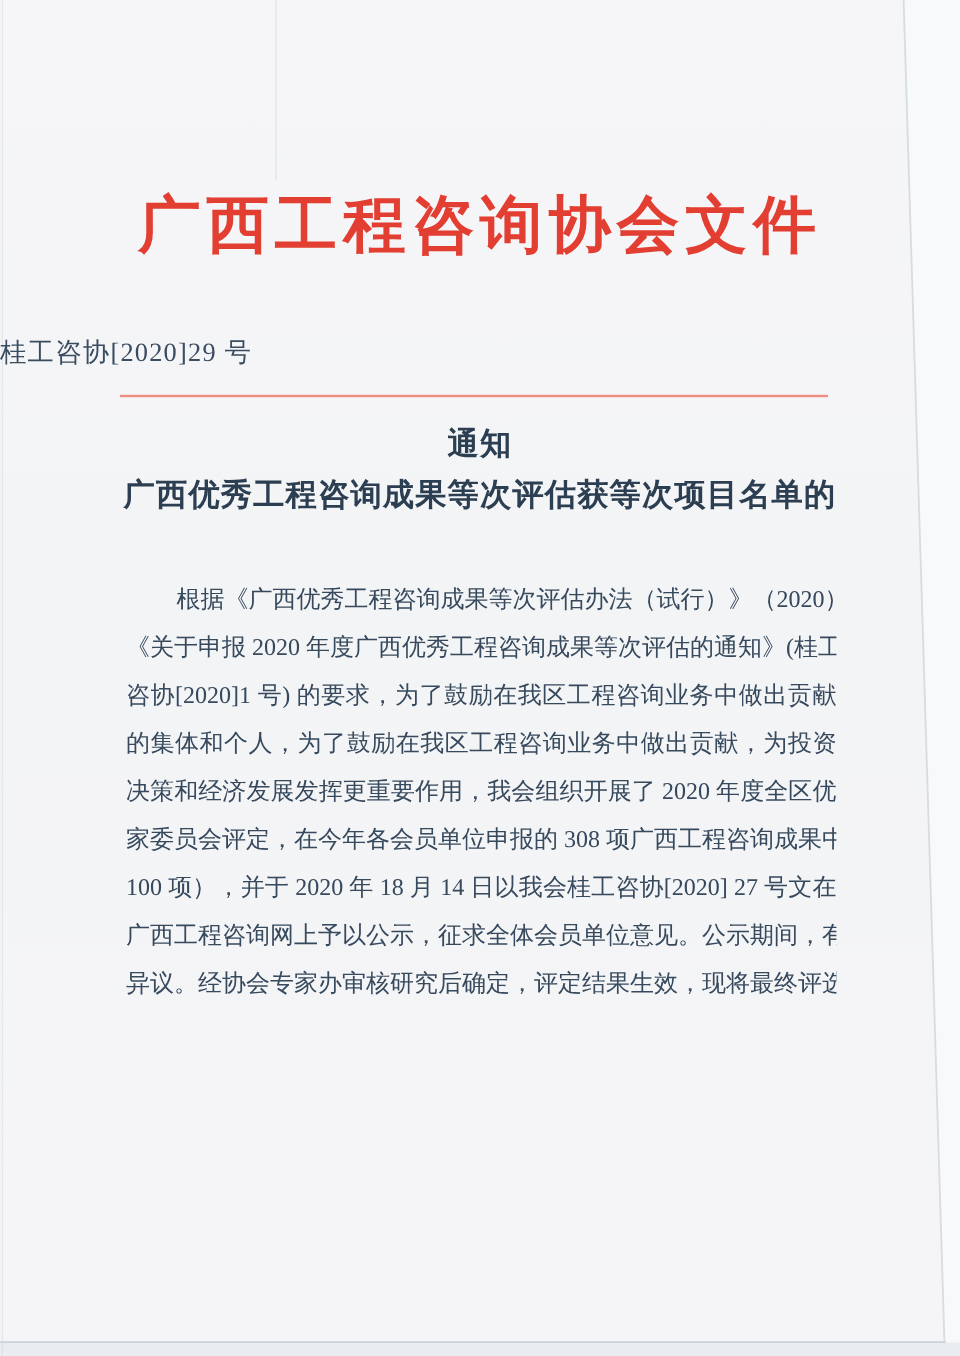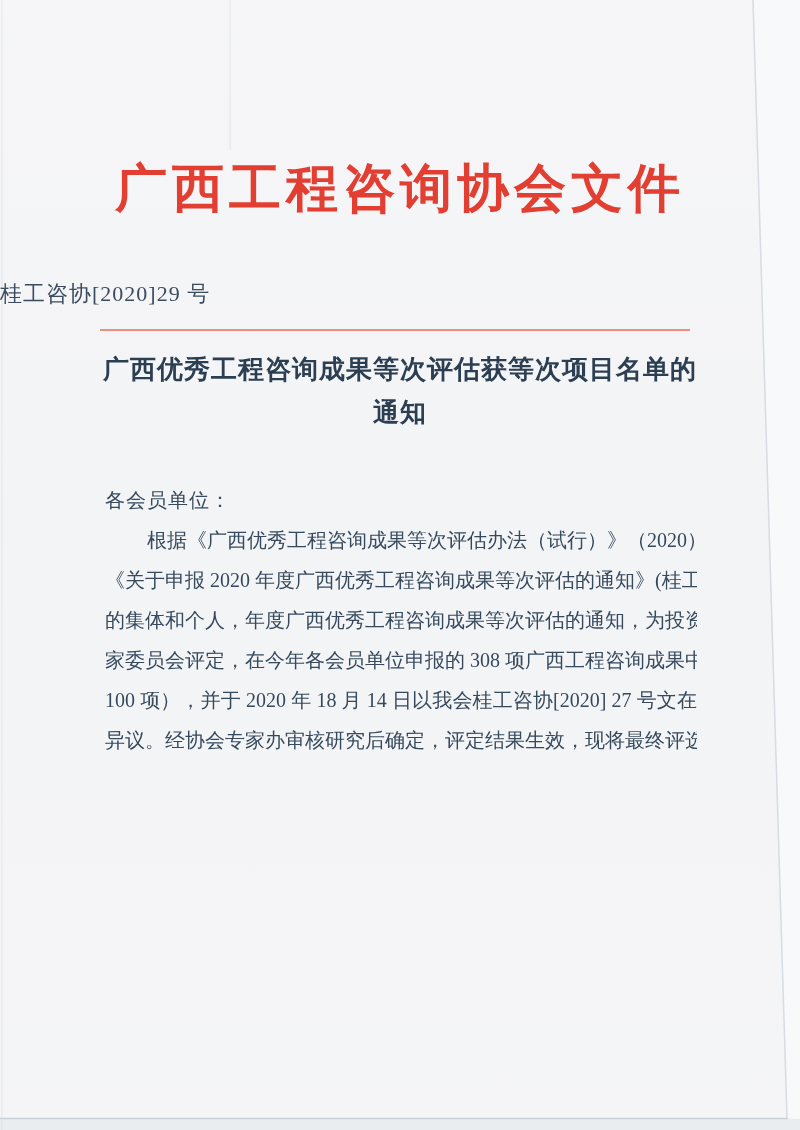--- a/index.html
+++ b/index.html
@@ -92,27 +92,29 @@
     <line x1="2" y1="0" x2="2" y2="1130" stroke="rgba(210,215,222,0.5)" stroke-width="1"></line>
   </svg>
 
   <div class="org-title">广西工程咨询协会文件</div>
 
   <div class="doc-number">桂工咨协[2020]29 号</div>
 
   <div class="red-rule"></div>
 
   <div class="doc-title">
+    <div>通知</div>
     <div>广西优秀工程咨询成果等次评估获等次项目名单的</div>
-    <div>通知</div>
   </div>
 
   <div class="body-block">
-    <div class="salutation">各会员单位：</div>
     <div class="body-line indent">根据《广西优秀工程咨询成果等次评估办法（试行）》（2020）和</div>
     <div class="body-line">《关于申报 2020 年度广西优秀工程咨询成果等次评估的通知》(桂工</div>
-    <div class="body-line">的集体和个人，年度广西优秀工程咨询成果等次评估的通知，为投资</div>
+    <div class="body-line">咨协[2020]1 号) 的要求，为了鼓励在我区工程咨询业务中做出贡献</div>
+    <div class="body-line">的集体和个人，为了鼓励在我区工程咨询业务中做出贡献，为投资</div>
+    <div class="body-line">决策和经济发展发挥更重要作用，我会组织开展了 2020 年度全区优</div>
     <div class="body-line">家委员会评定，在今年各会员单位申报的 308 项广西工程咨询成果中，</div>
     <div class="body-line">100 项），并于 2020 年 18 月 14 日以我会桂工咨协[2020] 27 号文在</div>
+    <div class="body-line">广西工程咨询网上予以公示，征求全体会员单位意见。公示期间，有</div>
     <div class="body-line">异议。经协会专家办审核研究后确定，评定结果生效，现将最终评选</div>
   </div>
 
 </div>
 
 </body></html>

